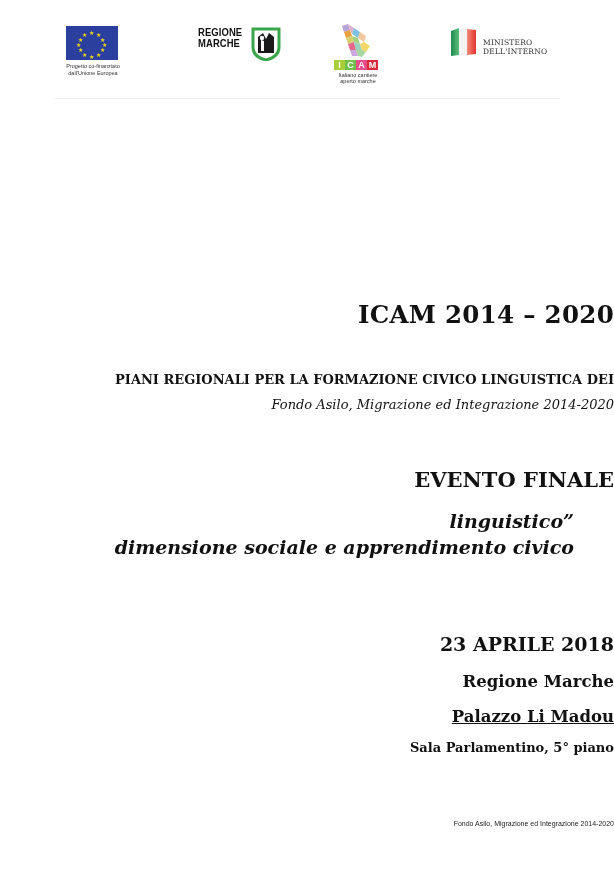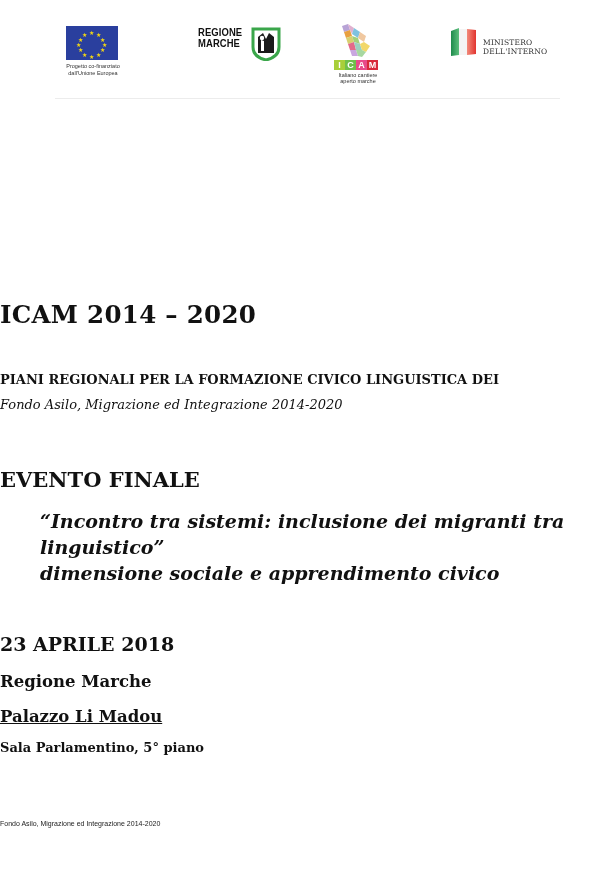--- a/index.html
+++ b/index.html
@@ -22,21 +22,21 @@
     .icam-letters span { width: 11px; height: 10px; font-family: "Liberation Sans", sans-serif; font-size: 9px; line-height: 10px; color: #fff; text-align: center; font-weight: bold; }
     .icam-tag { position: absolute; left: 2px; top: 48px; font-family: "Liberation Sans", sans-serif; font-size: 5.5px; line-height: 6px; color: #333; text-align: center; width: 50px; }
 
     .ministero { left: 449px; top: 27px; width: 110px; height: 32px; }
     .min-flag { position: absolute; left: 0; top: 0; width: 30px; height: 30px; }
     .min-text { position: absolute; left: 34px; top: 11px; font-family: "DejaVu Serif", serif; font-size: 7.5px; line-height: 9px; color: #333; letter-spacing: 0.2px; }
 
     .divider { position: absolute; left: 55px; top: 98px; width: 505px; height: 1px; background: #ececec; }
 
     
-    .center { position: absolute; left: 0; width: 614px; text-align: left; }
+    .center { position: absolute; left: 0; width: 614px; text-align: right; }
     .title { top: 300px; font-weight: bold; font-size: 24.5px; line-height: 30px; letter-spacing: 0.3px; }
     .subtitle { top: 331px; font-weight: bold; font-size: 13px; line-height: 17px; margin-top: 40px; }
     .fund { top: 396px; font-style: italic; font-size: 13px; line-height: 18px; }
     .event { top: 466px; font-weight: bold; font-size: 21px; line-height: 28px; }
     .quote { top: 508px; font-weight: bold; font-style: italic; font-size: 19px; line-height: 26px; padding: 0 40px; box-sizing: border-box; }
     .date { top: 630px; font-weight: bold; font-size: 19px; line-height: 28px; }
     .place1 { top: 670px; font-weight: bold; font-size: 16.5px; line-height: 24px; }
     .place2 { top: 705px; font-weight: bold; font-size: 16.5px; line-height: 24px; text-decoration: underline; }
     .place3 { top: 738px; font-weight: bold; font-size: 13px; line-height: 20px; }
     .footer { top: 819px; font-family: "Liberation Sans", sans-serif; font-size: 7px; line-height: 10px; color: #222; }
@@ -129,21 +129,20 @@
 
 <div class="divider"></div>
 
 <div class="center title">ICAM 2014 – 2020</div>
 <div class="center subtitle">
   <div>PIANI REGIONALI PER LA FORMAZIONE CIVICO LINGUISTICA DEI</div>
 </div>
 <div class="center fund">Fondo Asilo, Migrazione ed Integrazione 2014-2020</div>
 <div class="center event">EVENTO FINALE</div>
 <div class="center quote">
-  <div>“Incontro tra sistemi: inclusione dei migranti tra</div>
   <div>linguistico”</div>
   <div>dimensione sociale e apprendimento civico</div>
 </div>
 <div class="center date">23 APRILE 2018</div>
 <div class="center place1">Regione Marche</div>
 <div class="center place2">Palazzo Li Madou</div>
 <div class="center place3">Sala Parlamentino, 5° piano</div>
 <div class="center footer">Fondo Asilo, Migrazione ed Integrazione 2014-2020</div>
 
 </body></html>

